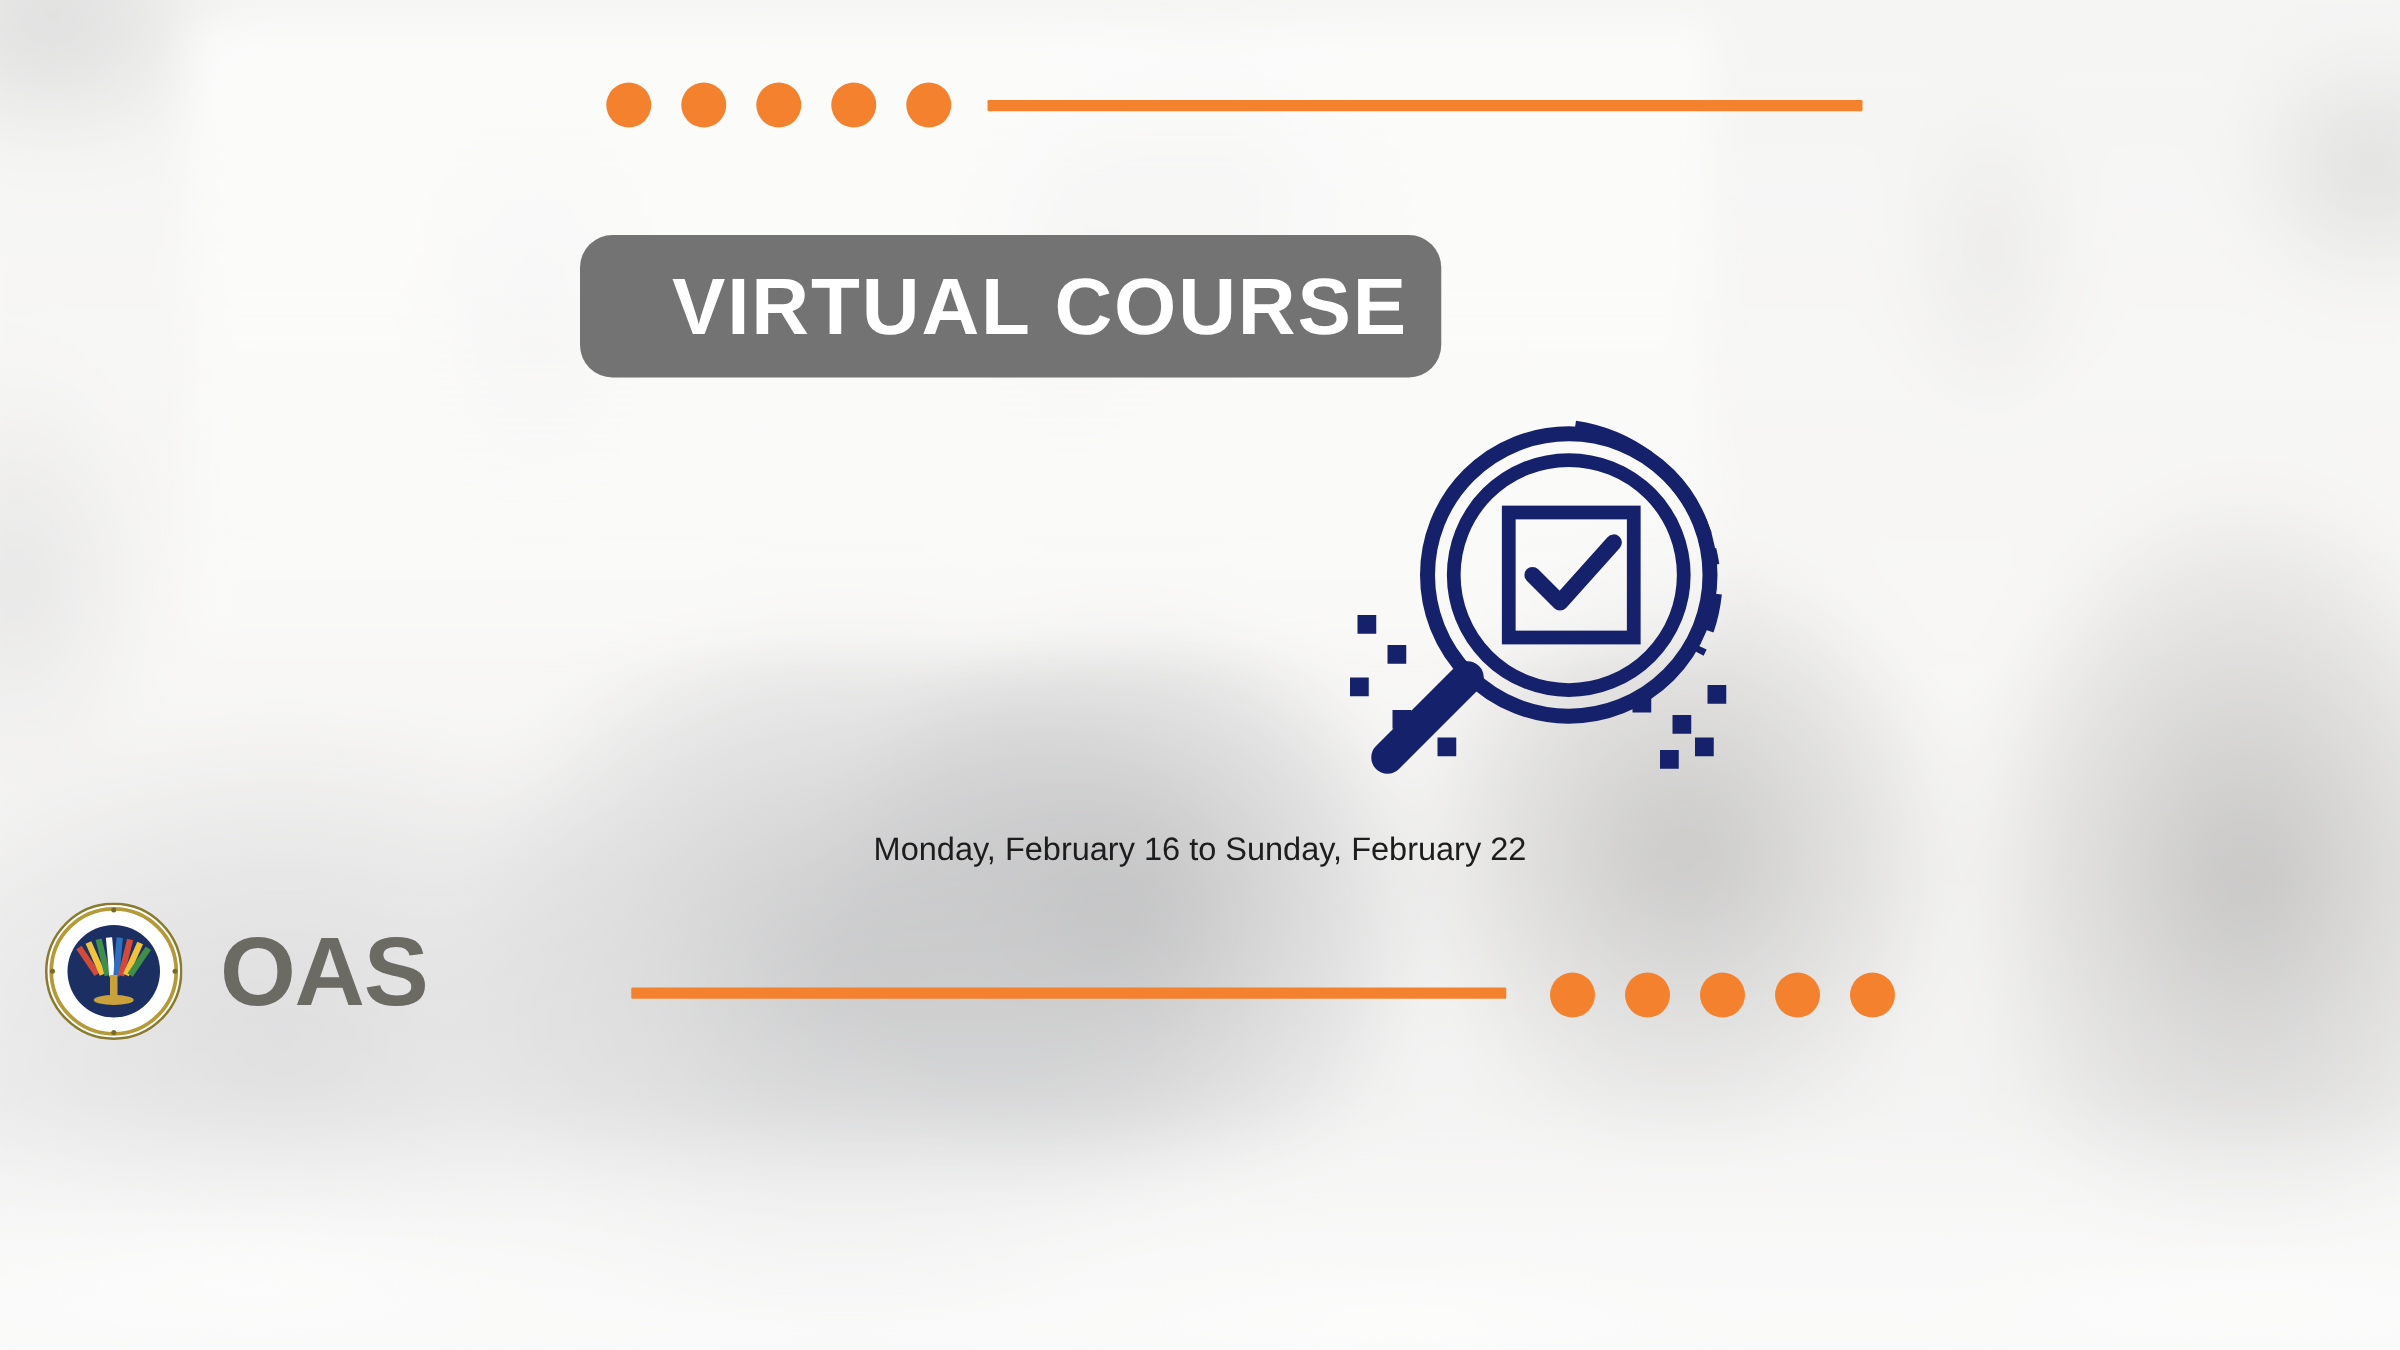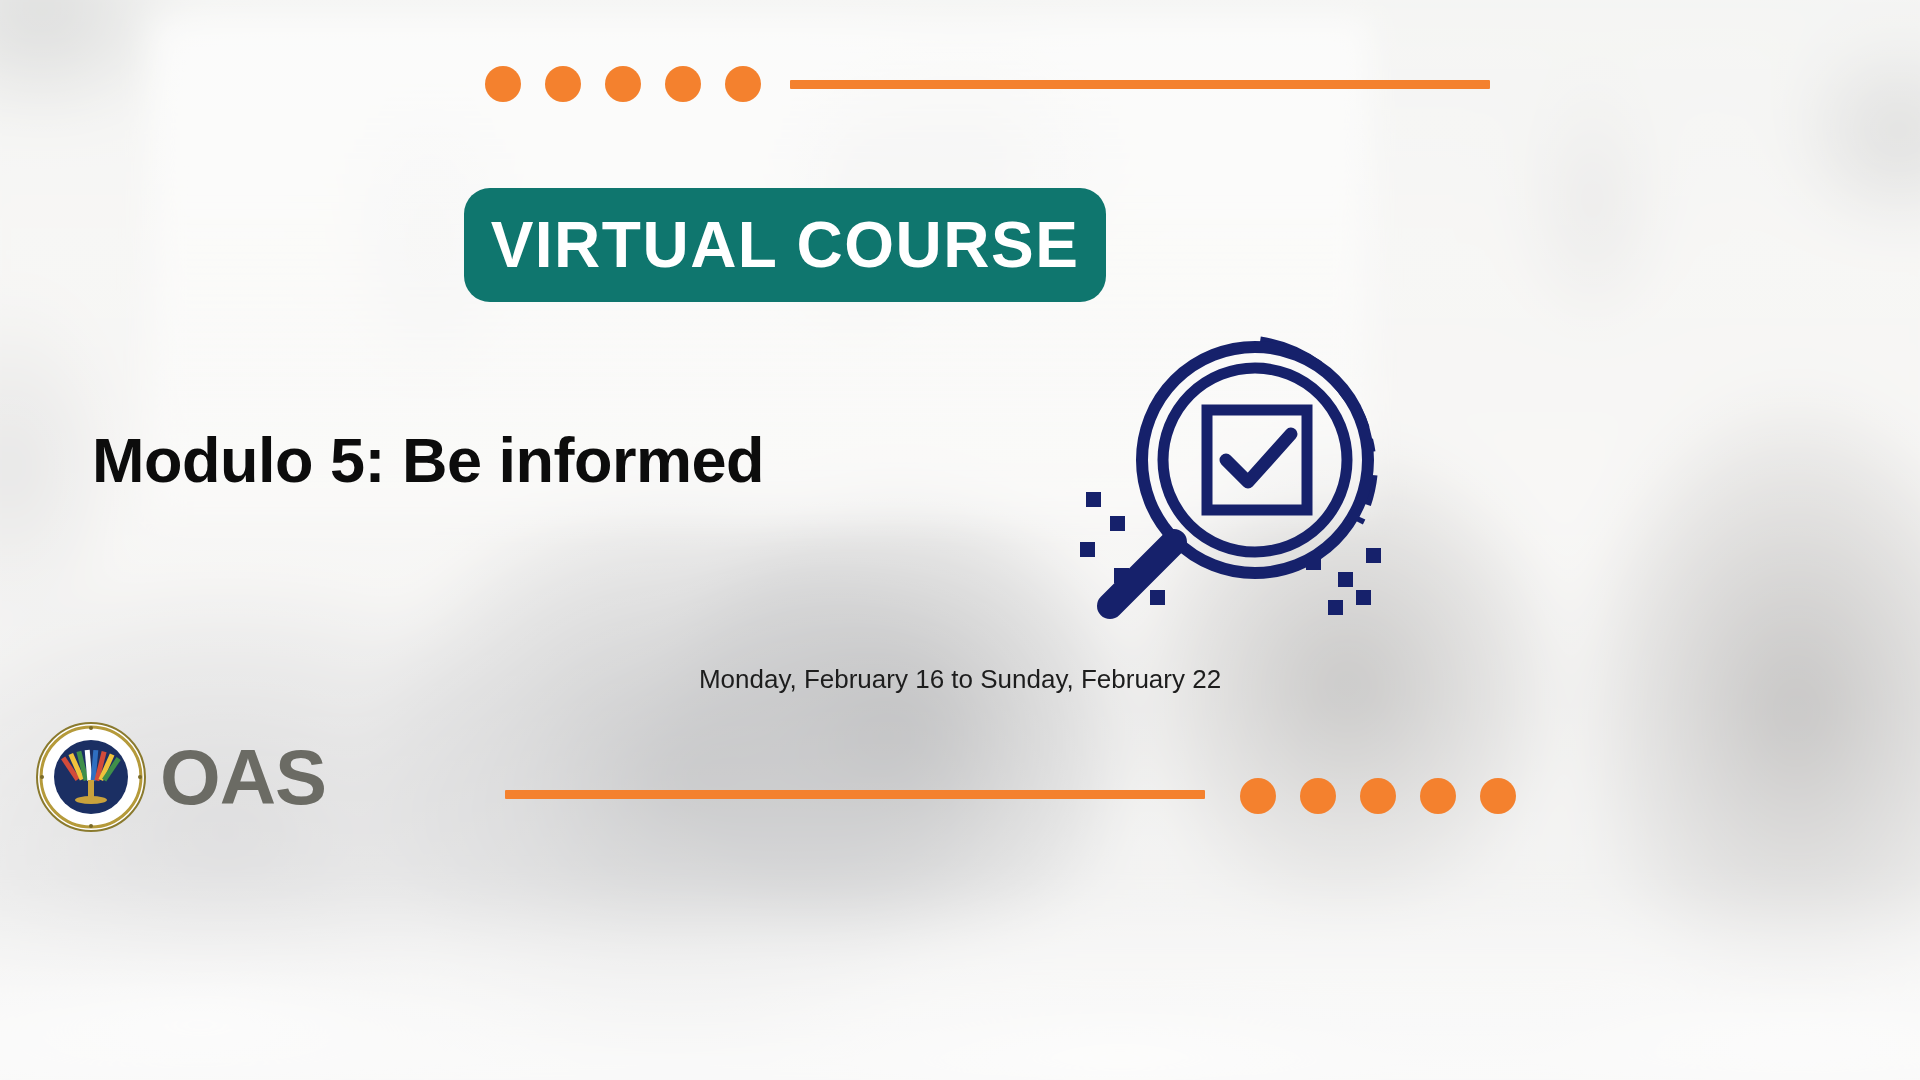--- a/index.html
+++ b/index.html
@@ -75,21 +75,21 @@
   
   #event-dates{
     position:absolute;left:0;right:0;top:664px;text-align:center;
     font-size:26px;color:#1d1d1d;font-family:"Liberation Sans", sans-serif;
   }
 
   
   #magnifier-icon{position:absolute;left:1070px;top:300px;width:340px;height:330px;}
 
   
-  #oas-logo{position:absolute;left:36px;top:722px;display:flex;align-items:center;gap:14px;}
+  #oas-logo{position:absolute;left:36px;top:722px;display:flex;align-items:center;gap:30px;}
   #oas-seal{width:110px;height:110px;flex:0 0 auto;}
   #oas-wordmark{font-size:78px;font-weight:bold;color:#6b6b64;letter-spacing:-1px;
     font-family:"Liberation Sans", sans-serif;line-height:1;}
 </style>
 </head>
 <body>
 
 <div id="stage">
 
   <div class="bg">
@@ -103,25 +103,24 @@
   <div class="dotrow" id="top-dots">
     <span class="dot"></span>
     <span class="dot"></span>
     <span class="dot"></span>
     <span class="dot"></span>
     <span class="dot"></span>
   </div>
 
   <div class="hline" id="top-line"></div>
 
-  <div id="course-banner" style="background: #0f766e;">
+  <div id="course-banner" style="background: #737373; padding-left: 47px;">
     <span class="banner-text">VIRTUAL COURSE</span>
   </div>
 
-  <div id="module-headline" style="color: rgb(12, 12, 12);">Modulo 5: Be informed</div>
 
   <div id="magnifier-icon">
     <svg viewBox="0 0 340 330" width="340" height="330" xmlns="http://www.w3.org/2000/svg">
       <g fill="none" stroke="#16216b" stroke-width="11" stroke-linecap="butt">
 
         <path d="M 190 42 A 130 130 0 0 1 300 152" stroke-dasharray="64 16 30 14 18 12"></path>
 
         <path d="M 302 175 A 130 130 0 0 1 288 222" stroke-dasharray="30 14"></path>
 
         <circle cx="185" cy="160" r="113" stroke-width="12"></circle>

